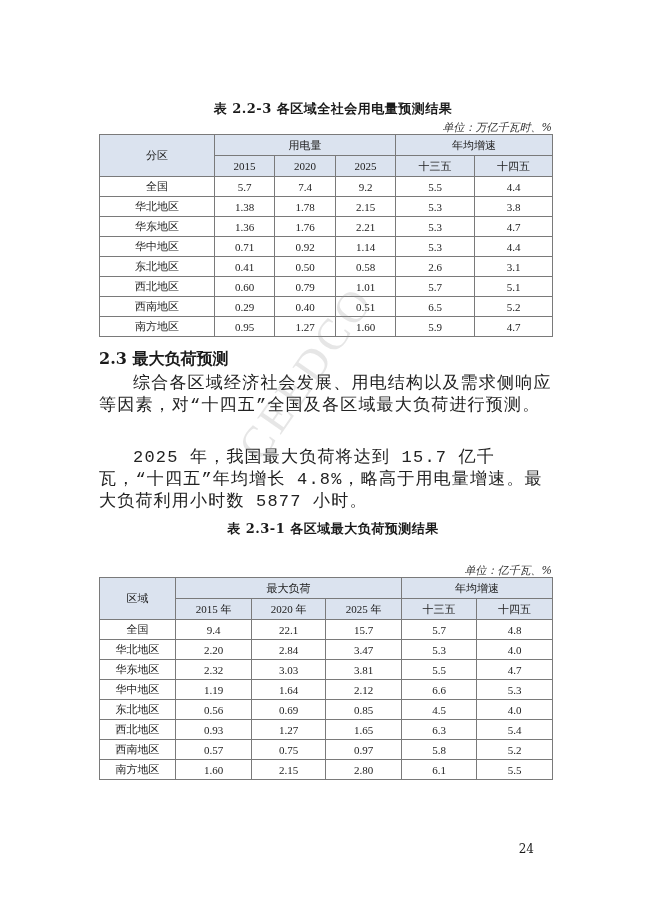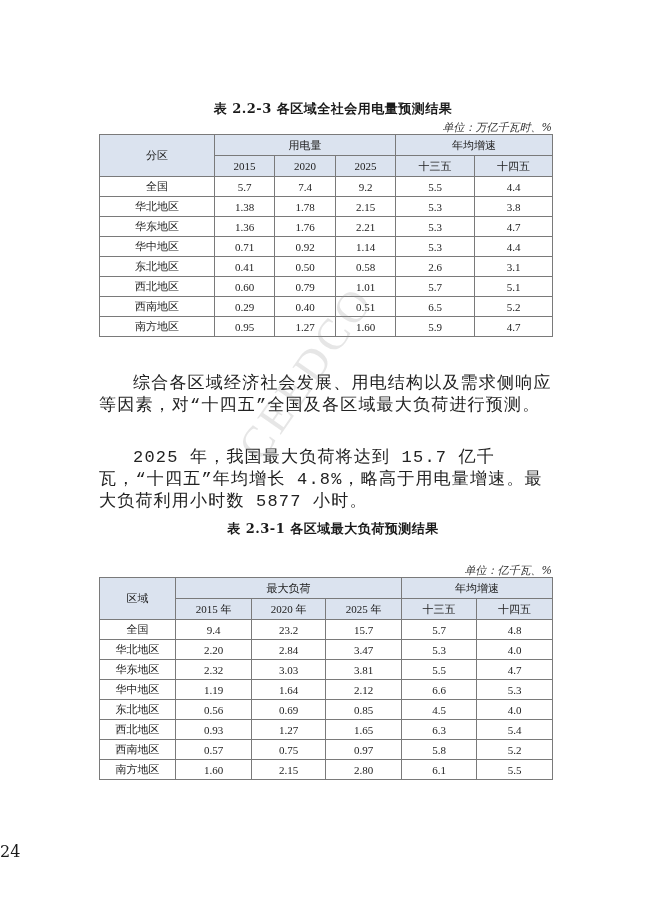--- a/index.html
+++ b/index.html
@@ -18,21 +18,21 @@
                padding: 0; font-weight: normal; color: #222; overflow: hidden; white-space: nowrap; }
   table.data th { background: #dbe3ef; }
   table.data tr.bold td { font-weight: normal; }
   table.data tr.h1 th { height: 20px; margin-top: 48px; }
   table.data tr.h2 th { height: 20px; }
   table.data tr td { height: 19px; }
 
   .heading { position: absolute; left: 99px; top: 349px; font-size: 16px; font-weight: bold; }
   .para { position: absolute; left: 99px; width: 455px; font-size: 17px; line-height: 22px;
           letter-spacing: 1.2px; color: #222; font-family: Liberation Mono, monospace; }
-  .pagenum { position: absolute; left: 0; width: 534px; top: 842px; text-align: left; font-size: 16px; }
+  .pagenum { position: absolute; left: 0; width: 534px; top: 842px; text-align: right; font-size: 12px; }
 
   .watermark { position: absolute; left: 228px; top: 440px; font-size: 44px; color: rgba(140,140,140,0.22);
                transform: rotate(-55deg); transform-origin: left top; letter-spacing: 4px;
                font-family: "Liberation Serif", serif; pointer-events: none; }
 </style>
 </head>
 <body>
 
 <div class="page">
 
@@ -121,20 +121,21 @@
       <td>南方地区</td>
           <td>0.95</td>
           <td>1.27</td>
           <td>1.60</td>
           <td>5.9</td>
           <td>4.7</td>
     </tr>
   </tbody>
     </table>
 
+  <div class="heading">2.3  最大负荷预测</div>
   <div class="para" style="top:373px; text-indent:34px;">综合各区域经济社会发展、用电结构以及需求侧响应等因素，对“十四五”全国及各区域最大负荷进行预测。</div>
   <div class="para" style="top:447px; text-indent:34px;">2025 年，我国最大负荷将达到 15.7 亿千瓦，“十四五”年均增长 4.8%，略高于用电量增速。最大负荷利用小时数 5877 小时。</div>
 
   <div class="watermark">CEEDCO</div>
 
   <div class="caption" style="top:520px;">表 2.3-1  各区域最大负荷预测结果</div>
   <div class="unit" style="top:563px;">单位：亿千瓦、%</div>
 
   <table class="data" style="top:577px; width:453px;">
     <colgroup>
@@ -154,21 +155,21 @@
     <tr class="h2">
       <th>2015 年</th>
       <th>2020 年</th>
       <th>2025 年</th>
       <th>十三五</th>
       <th>十四五</th>
     </tr>
     <tr class="bold">
       <td>全国</td>
           <td>9.4</td>
-          <td>23.2</td>
+          <td>22.1</td>
           <td>15.7</td>
           <td>5.7</td>
           <td>4.8</td>
     </tr>
     <tr>
       <td>华北地区</td>
           <td>2.20</td>
           <td>2.84</td>
           <td>3.47</td>
           <td>5.3</td>

